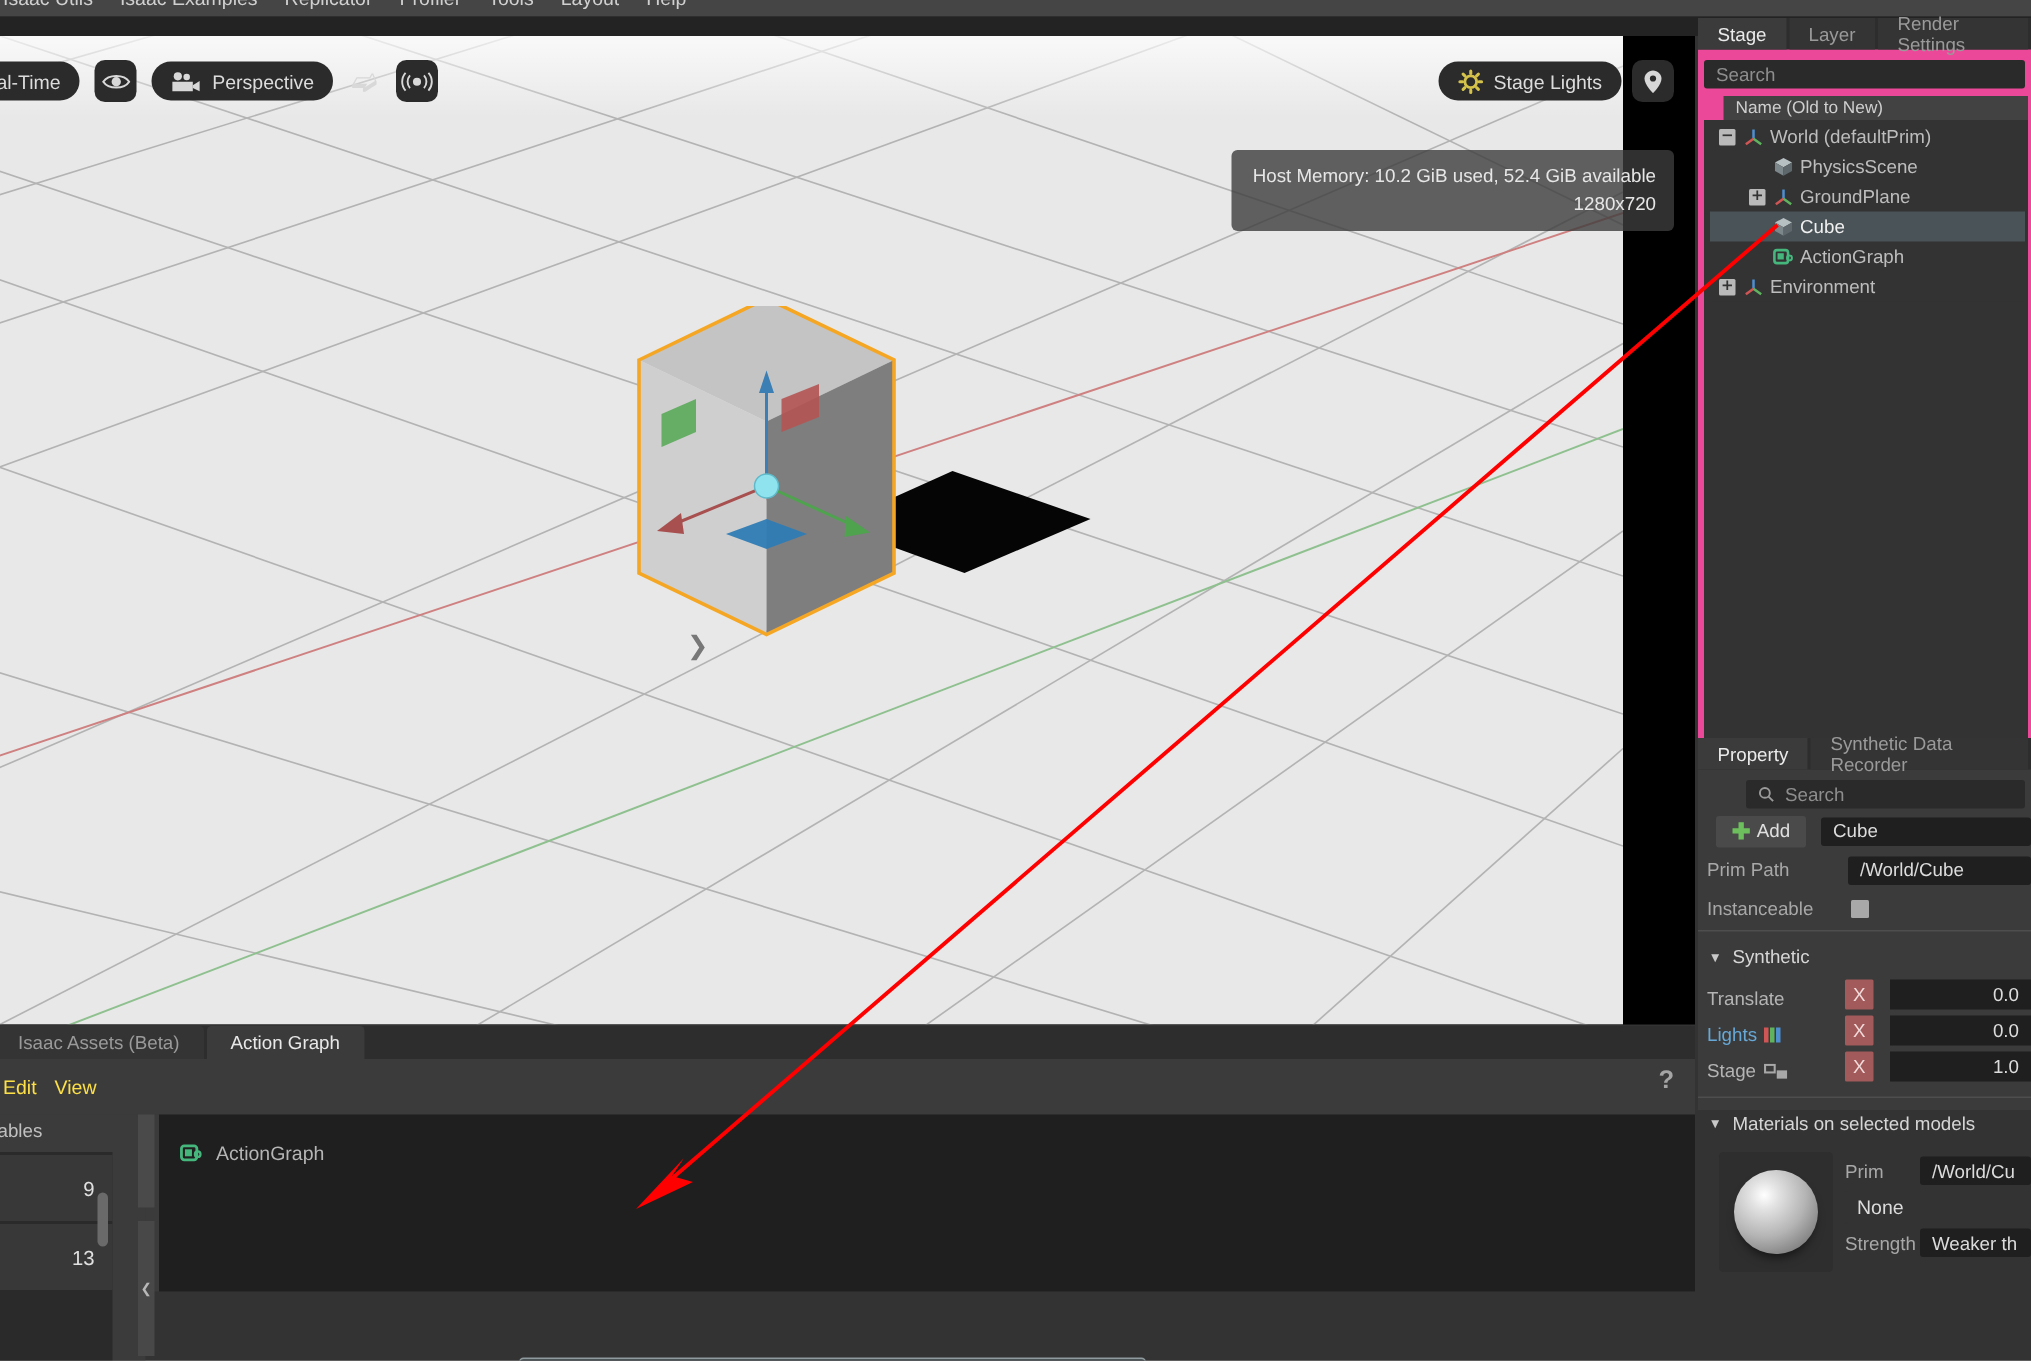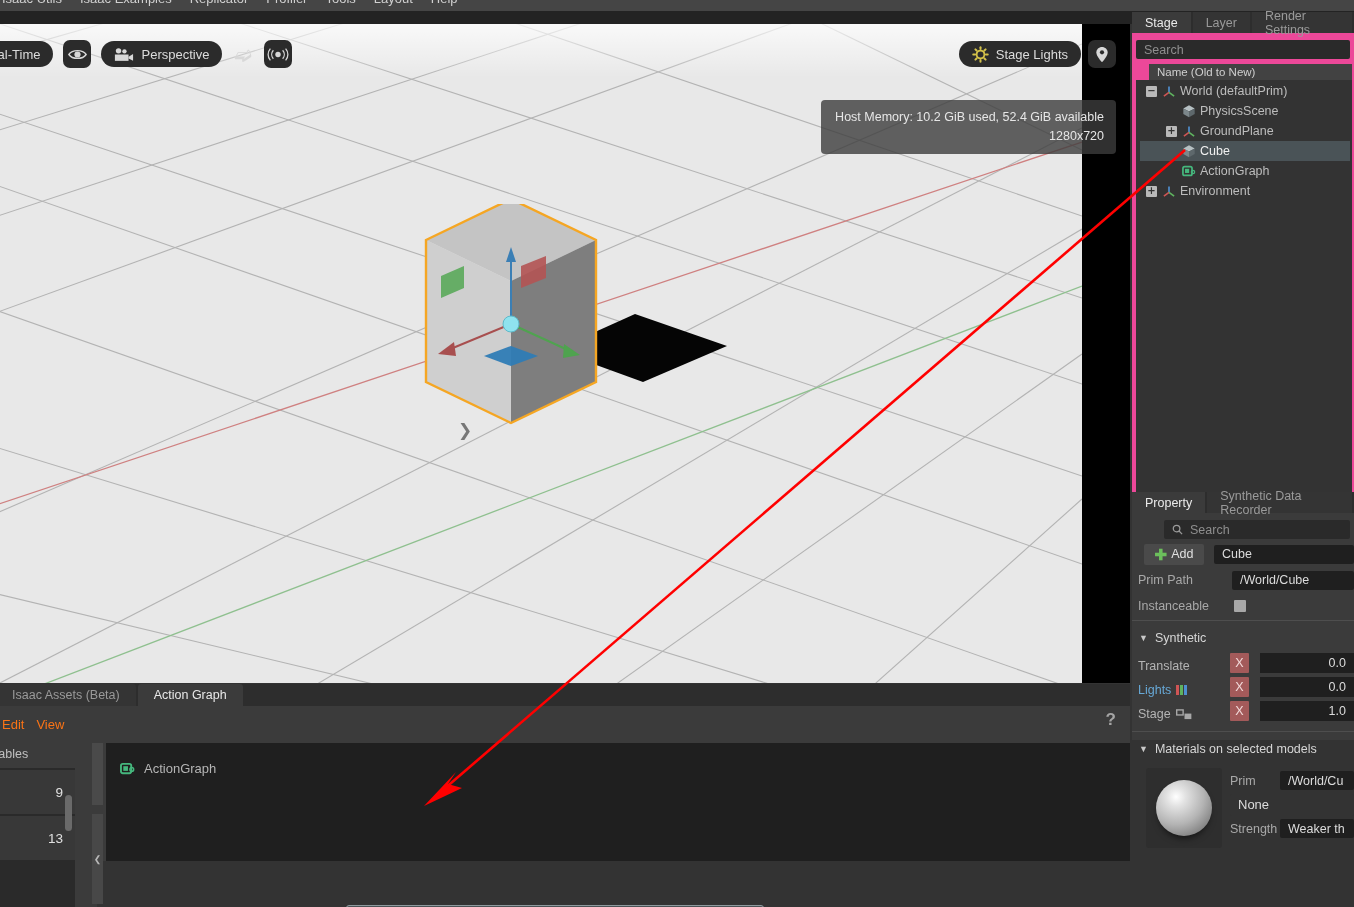--- a/index.html
+++ b/index.html
@@ -93,21 +93,21 @@
     padding: 0 16px; font-size: 12.5px; color: #9a9a9a;
     background: #343434; margin-right: 2px;
     border-top-left-radius: 3px; border-top-right-radius: 3px;
   }
   .tab.active { background: #3b3b3b; color: #e8e8e8; }
   .tab.first { margin-left: -78px; padding-left: 90px; }
 
   .ge-menubar {
     position: absolute; left: 0; top: 22px; width: 1130px; height: 37px;
     background: #3b3b3b; display: flex; align-items: center;
-    font-size: 13px; color: #f97316;
+    font-size: 13px; color: #fde047;
   }
   .ge-menubar .gm { margin-left: -8px; padding: 0 10px; }
   .ge-help {
     position: absolute; right: 14px; top: 26px;
     color: #a5a5a5; font-size: 17px; font-weight: bold;
   }
 
   .ge-varpanel {
     position: absolute; left: 0; top: 59px; width: 97px; height: 164px;
     background: #3b3b3b;

